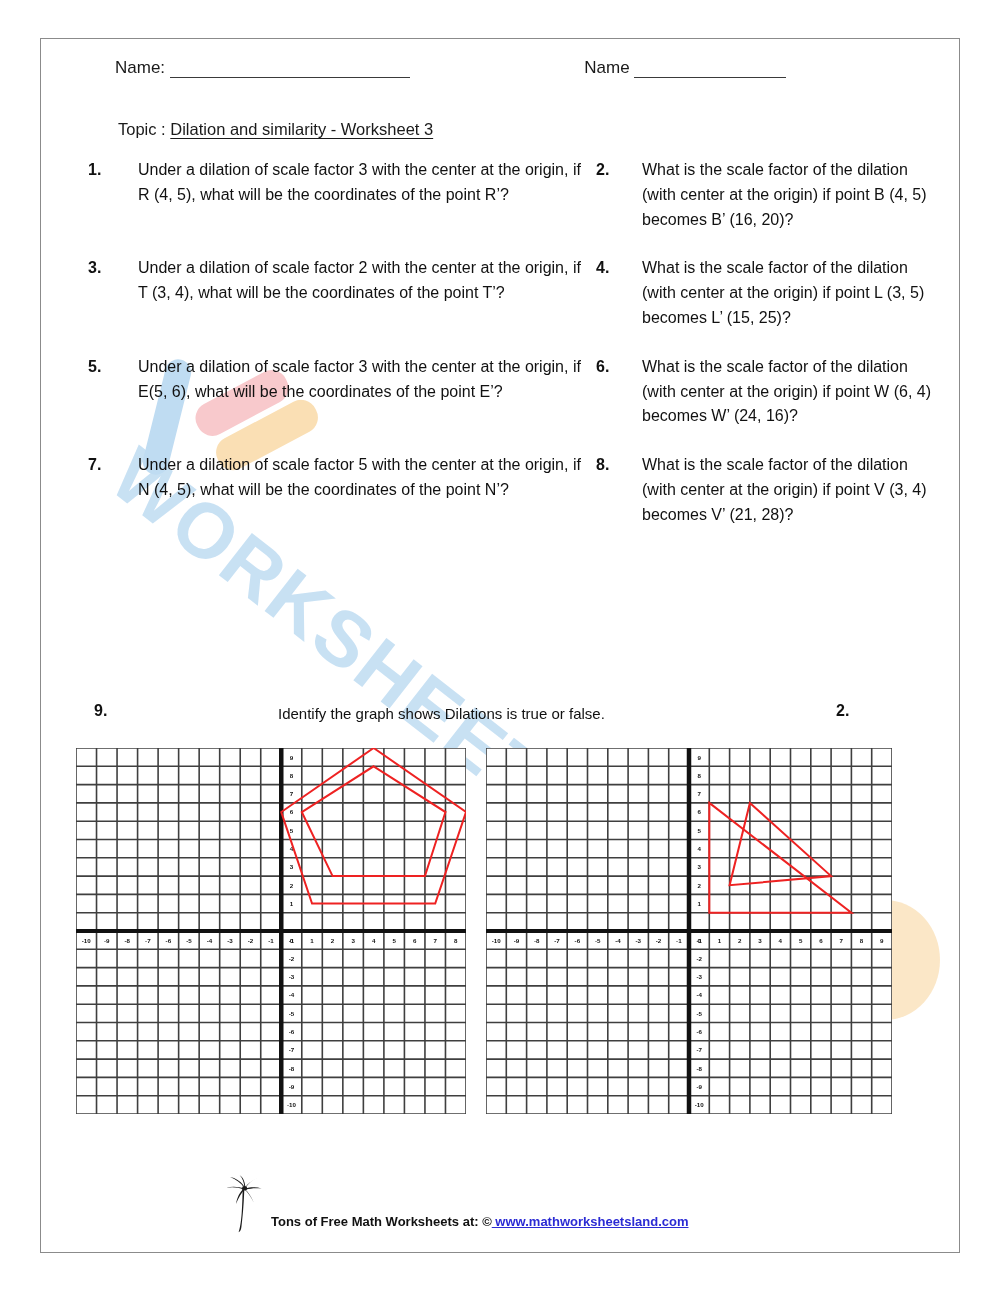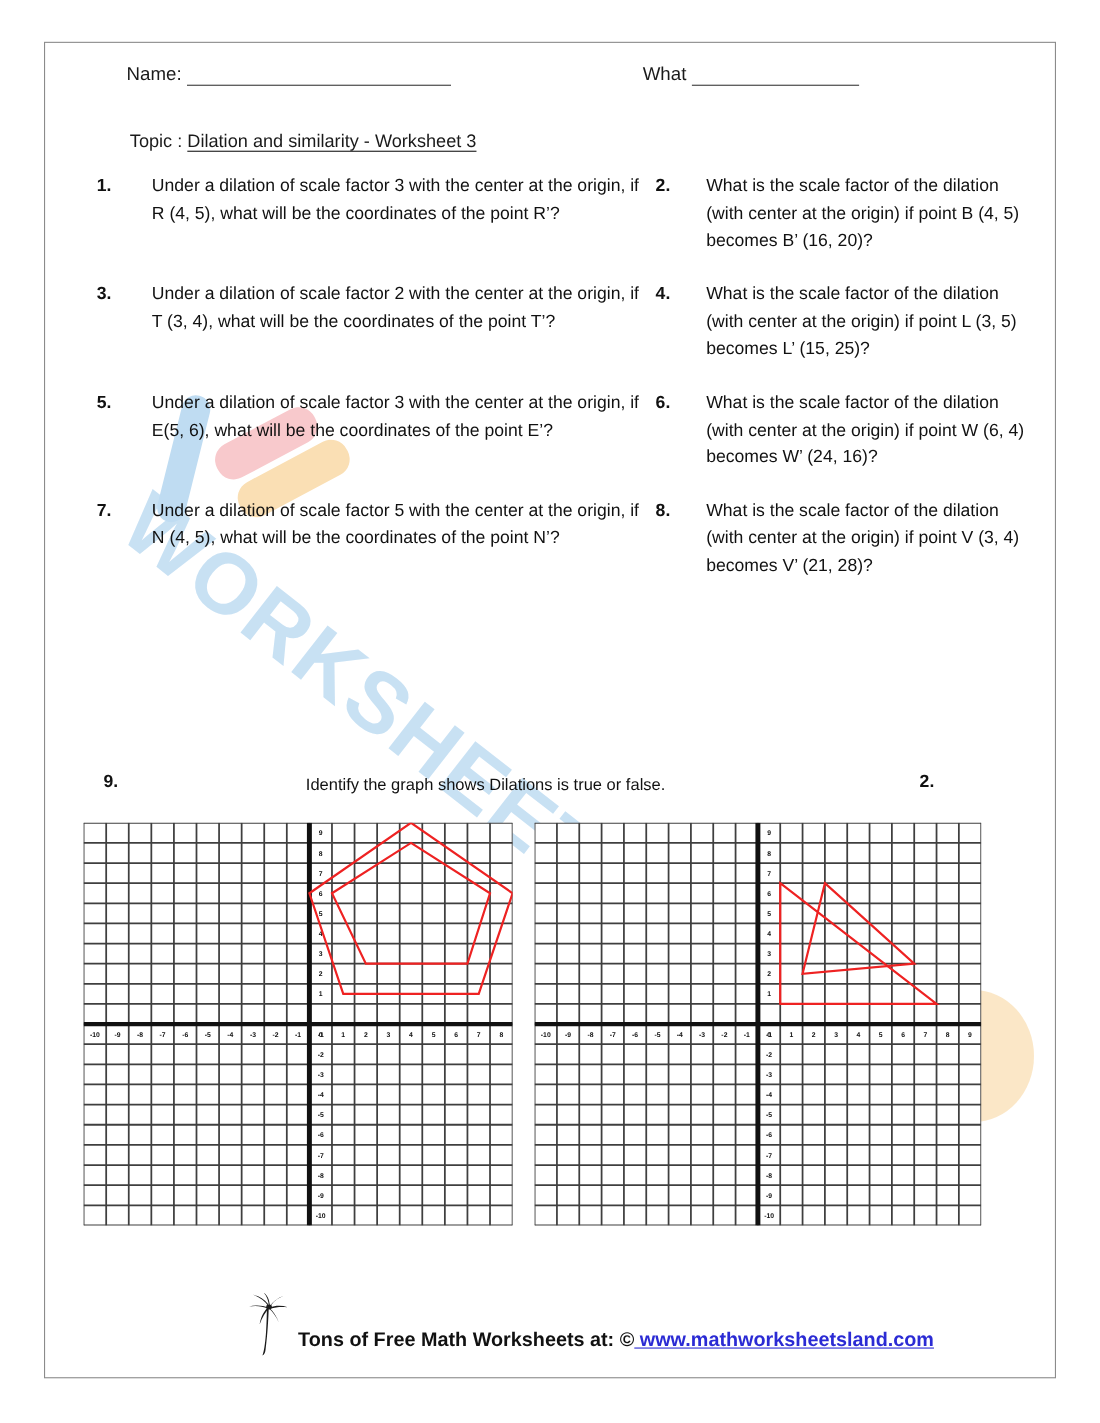--- a/index.html
+++ b/index.html
@@ -199,21 +199,21 @@
   .footer {
     position: absolute;
     left: 225px;
     top: 1175px;
     z-index: 3;
     display: flex;
     align-items: flex-end;
   }
   .palm { width: 40px; height: 58px; margin-right: 6px; }
   .footer-text {
-    font-size: 18px;
+    font-size: 13px;
     font-weight: bold;
     color: #111;
     padding-bottom: 4px;
     white-space: nowrap;
   }
   .footer-link {
     color: #2b2bd4;
     text-decoration: underline;
     font-weight: bold;
   }
@@ -233,21 +233,21 @@
 </div>
 
 <div class="page-border"></div>
 
 <div class="header-row">
   <span class="field">
     <span>Name:</span>
     <span class="field-line name-line"></span>
   </span>
   <span class="field date-field">
-    <span>What</span>
+    <span>Name</span>
     <span class="field-line date-line"></span>
   </span>
 </div>
 
 <div class="topic-row">
   <span>Topic :</span>
   <span class="topic-value">Dilation and similarity - Worksheet 3</span>
 </div>
 
 <div class="questions">

